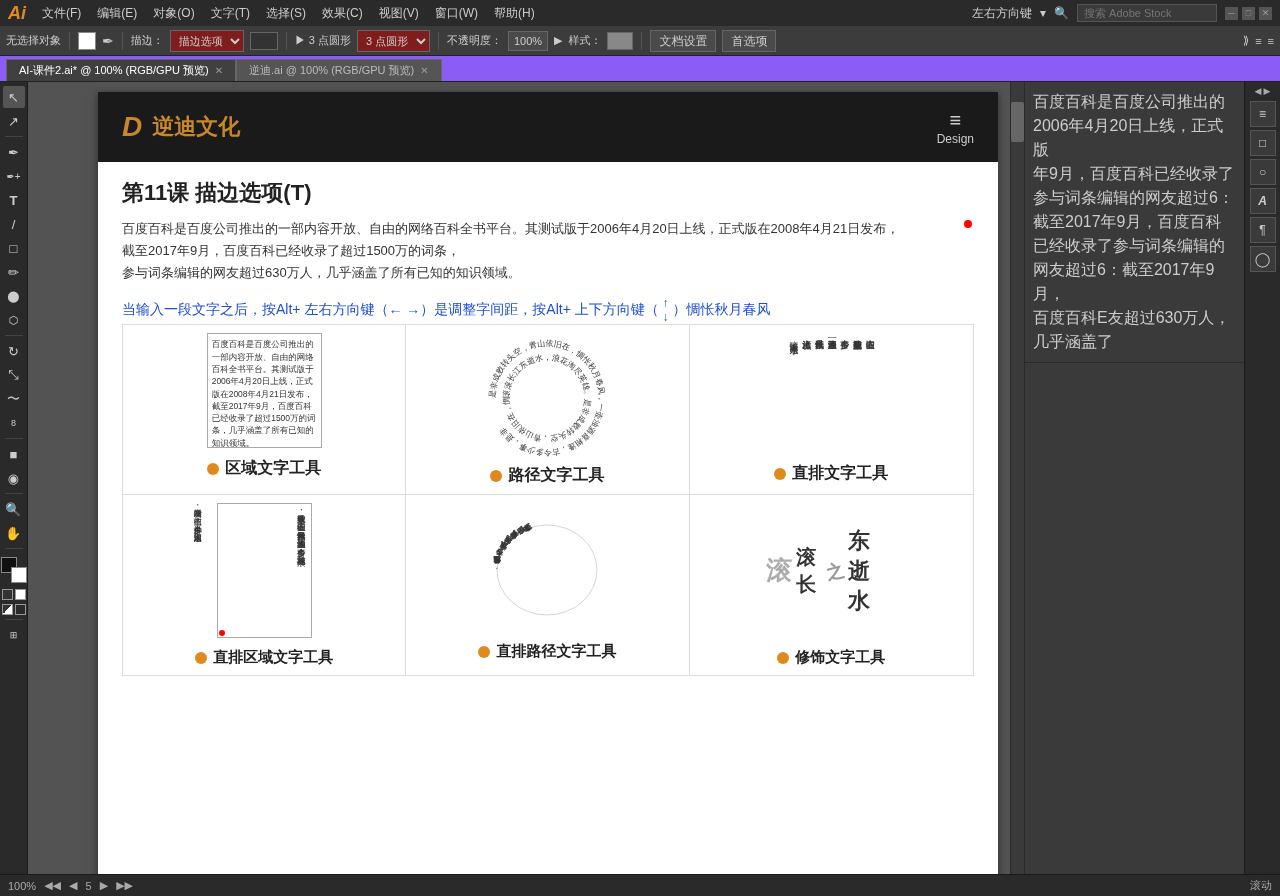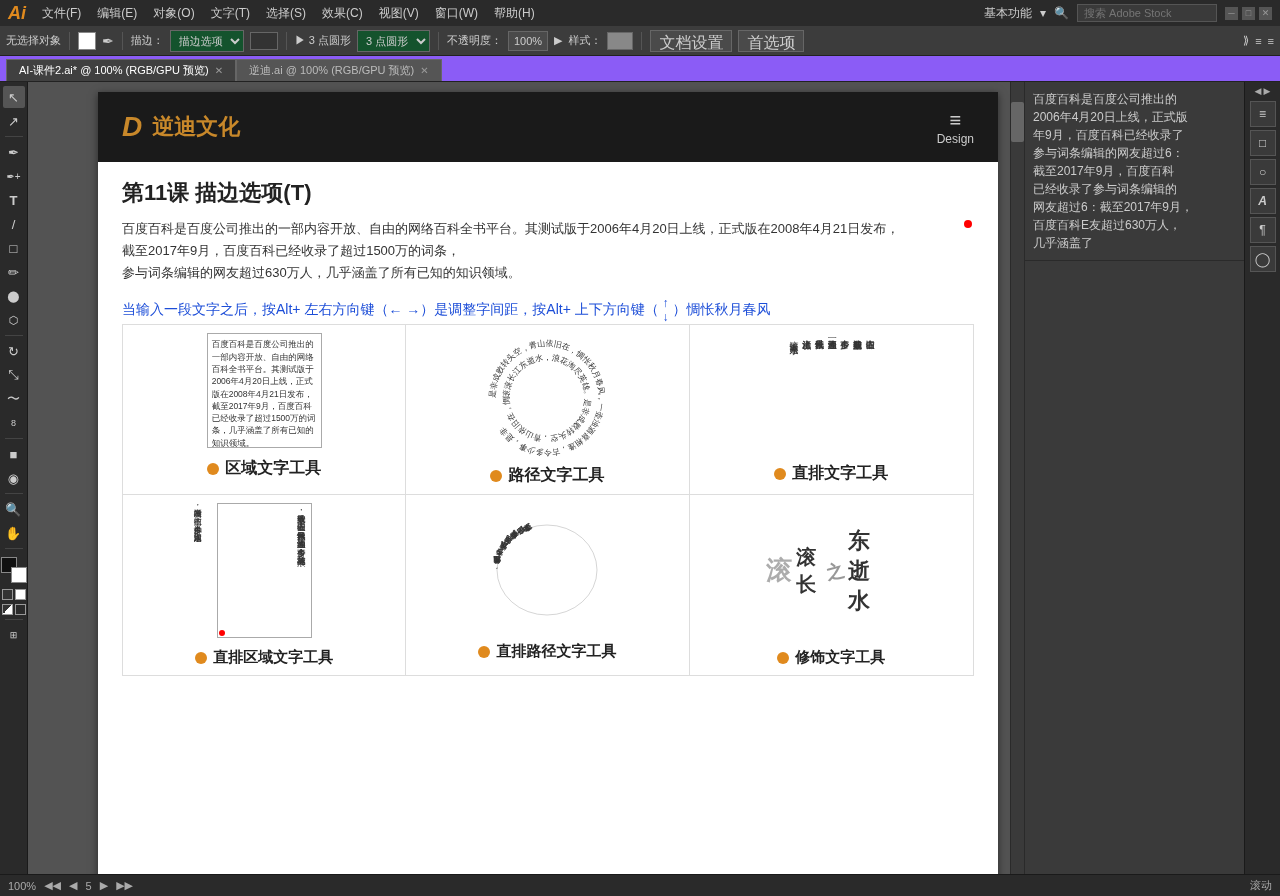--- a/index.html
+++ b/index.html
@@ -60,26 +60,26 @@
       border-bottom: 1px solid #222;
       font-size: 11px;
       color: #ccc;
     }
     .toolbar-divider { width: 1px; height: 18px; background: #555; margin: 0 2px; }
     .toolbar-btn {
       background: #4a4a4a;
       border: 1px solid #666;
       color: #ccc;
       padding: 2px 8px;
-      font-size: 16px;
+      font-size: 12px;
       cursor: pointer;
       height: 22px;
     }
     .toolbar-select {
-      background: #14532d;
+      background: #7f1d1d;
       border: 1px solid #666;
       color: #ccc;
       font-size: 11px;
       height: 22px;
       padding: 0 4px;
     }
     .stroke-box { width: 28px; height: 18px; background: #333; border: 1px solid #666; }
     .stroke-swatch { width: 18px; height: 18px; background: white; border: 1px solid #888; }
 
     
@@ -219,21 +219,21 @@
       background: #3a3a3a;
       border-left: 1px solid #2a2a2a;
       display: flex;
       flex-direction: column;
     }
     .right-panel-section {
       padding: 8px;
       border-bottom: 1px solid #2a2a2a;
     }
     .panel-text {
-      font-size: 12px;
+      font-size: 16px;
       color: #ccc;
       line-height: 1.5;
     }
 
     
     .mini-panel {
       width: 36px;
       background: #2a2a2a;
       border-left: 1px solid #1a1a1a;
       display: flex;
@@ -293,21 +293,21 @@
   <span>文件(F)</span>
   <span>编辑(E)</span>
   <span>对象(O)</span>
   <span>文字(T)</span>
   <span>选择(S)</span>
   <span>效果(C)</span>
   <span>视图(V)</span>
   <span>窗口(W)</span>
   <span>帮助(H)</span>
   <div class="top-right-controls">
-    <span>基本功能</span>
+    <span>左右方向键</span>
     <span>▾</span>
     <span>🔍</span>
     <input class="search-box" type="text" placeholder="搜索 Adobe Stock" style="">
     <div class="window-controls">
       <span class="window-btn">─</span>
       <span class="window-btn">□</span>
       <span class="window-btn">✕</span>
     </div>
   </div>
 </div>

